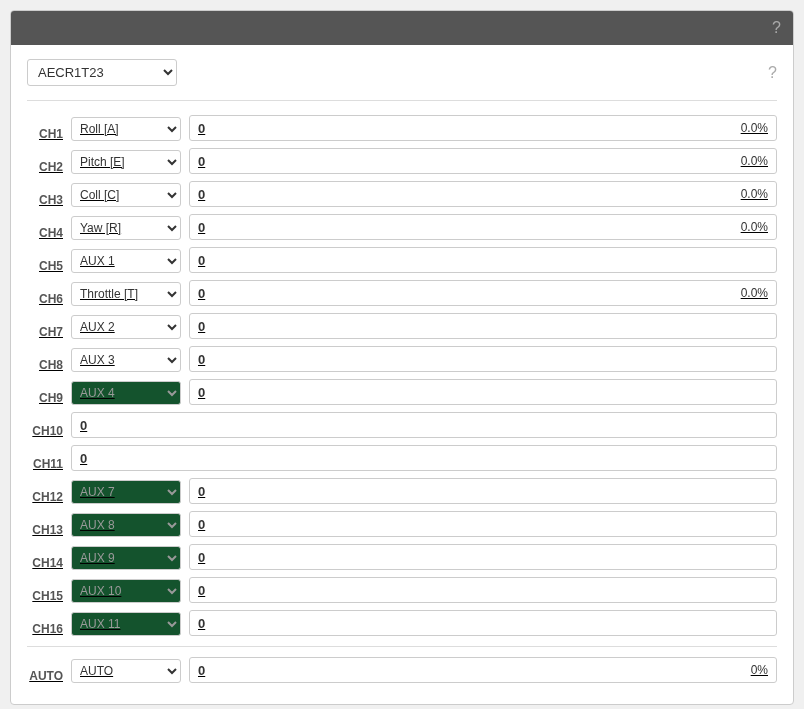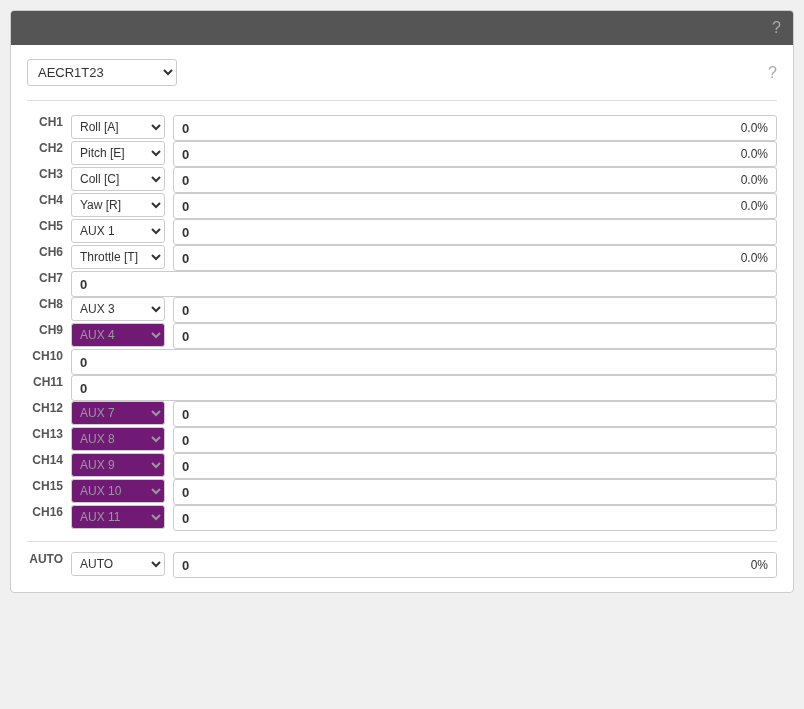--- a/index.html
+++ b/index.html
@@ -62,45 +62,46 @@
       font-size: 13px;
     }
     .preset-help {
       margin-left: auto;
       color: #aaa;
       font-size: 16px;
       cursor: pointer;
     }
     .channel-row {
       display: flex;
-      align-items: flex-start;
-      margin-bottom: 0;
+      align-items: flex-end;
+      margin-bottom: 7px;
       gap: 8px;
+      text-decoration: underline;
     }
     .ch-label {
       width: 36px;
       text-align: right;
       color: #555;
       font-size: 12px;
       font-weight: bold;
       flex-shrink: 0;
     }
     .ch-select {
-      width: 94px;
+      width: 110px;
       padding: 3px 4px;
       border: 1px solid #ccc;
       border-radius: 3px;
       font-size: 12px;
       background: #fff;
       color: #333;
       flex-shrink: 0;
     }
     .ch-select.disabled-select {
       color: #999;
-      background: #701a75;
+      background: #14532d;
     }
     .ch-value-container {
       flex: 1;
       display: flex;
       align-items: center;
       background: #fff;
       border: 1px solid #ccc;
       border-radius: 3px;
       padding: 2px 8px;
       min-height: 26px;
@@ -186,20 +187,21 @@
         <div class="channel-row">
           <span class="ch-label">CH6</span>
           <select class="ch-select"><option>Throttle [T]</option></select>
           <div class="ch-value-container">
             <span class="ch-value">0</span>
             <span class="ch-percent">0.0%</span>
           </div>
         </div>
         <div class="channel-row">
           <span class="ch-label">CH7</span>
+          <select class="ch-select"><option>AUX 2</option></select>
           <div class="ch-value-container">
             <span class="ch-value">0</span>
           </div>
         </div>
         <div class="channel-row">
           <span class="ch-label">CH8</span>
           <select class="ch-select"><option>AUX 3</option></select>
           <div class="ch-value-container">
             <span class="ch-value">0</span>
           </div>

